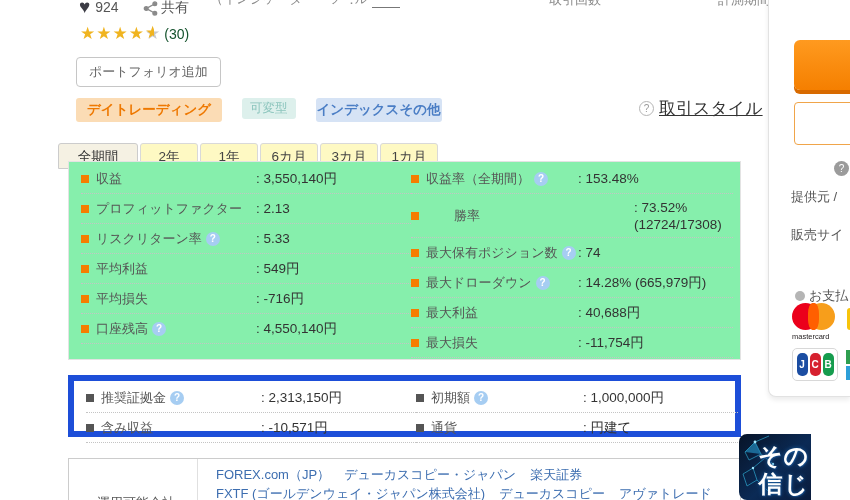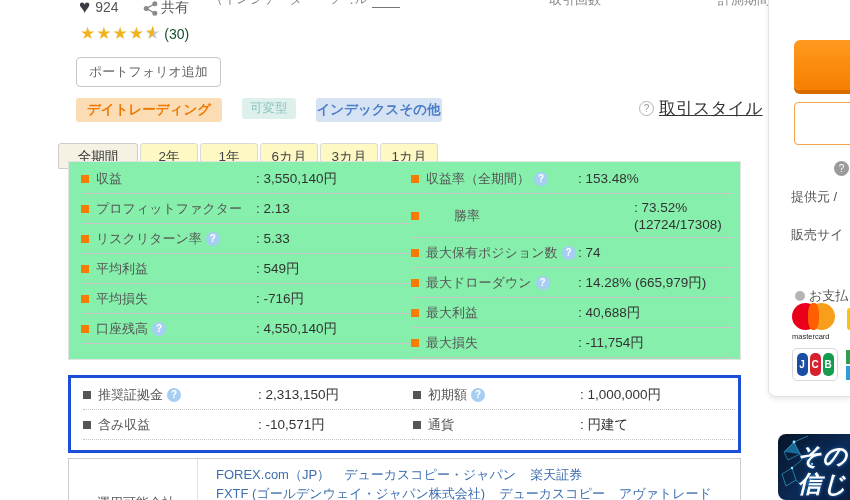--- a/index.html
+++ b/index.html
@@ -51,21 +51,21 @@
   
   .tabs { display:flex; gap:2px; }
   .tab {
     height:26px; line-height:25px; text-align:center; font-size:13.5px; color:#444;
     background:#fef9c3; border:1px solid #d9d9d9; border-radius:3px 3px 0 0; width:58px; cursor:pointer;
   }
   .tab.active { background:#f5f1e3; border-color:#ccc; width:80px; color:#333; }
 
   
   .panel1 { left:68px; top:161px; width:673px; height:199px; border:1px solid #e3e3e3; background:#86efac; }
-  .panel2 { left:68px; top:375px; width:673px; height:78px; border:3px solid #1d4ed8; background:#fff; }
+  .panel2 { left:68px; top:375px; width:673px; height:62px; border:6px solid #1d4ed8; background:#fff; }
   .panel3 { left:68px; top:458px; width:673px; height:60px; border:1px solid #ccc; background:#fff; }
   .col { position:absolute; top:2px; }
   .col-l { left:12px; width:330px; }
   .col-r { left:342px; width:322px; }
   .stat-row { display:flex; align-items:center; border-bottom:1px dotted #c4c4c4; min-height:30px; padding:2px 0; }
   .stat-row.tall { min-height:44px;gap:28px; }
   .bullet { width:8px; height:8px; flex:0 0 8px; margin-right:7px; }
   .bullet-orange { background:#f57c00; }
   .bullet-dark { background:#555; }
   .stat-label { font-size:13px; color:#555; display:flex; align-items:center; gap:4px; }
@@ -118,22 +118,22 @@
   .jcb { position:absolute; left:23px; top:348px; width:46px; height:33px; background:#fff;
          border:1px solid #d8d8d8; border-radius:5px; display:flex; align-items:center; justify-content:center; gap:2px; }
   .jcb .stripe { width:11px; height:23px; border-radius:5px; color:#fff; font-size:10px; font-weight:bold;
                  display:flex; align-items:center; justify-content:center; }
   .jcb .s1 { background:#1b4da2; } .jcb .s2 { background:#d6212f; } .jcb .s3 { background:#169c4e; }
   .logo-sliver-g { position:absolute; left:77px; top:350px; width:7px; height:14px; background:#2e9e4f; }
   .logo-sliver-b { position:absolute; left:77px; top:366px; width:7px; height:14px; background:#2d9fd8; }
 
   
   .promo {
-    left:778px; top:434px; width:72px; height:66px; border-radius:8px 0 0 8px; overflow:hidden;
-    background:linear-gradient(135deg,#071428 0%,#0b2a55 55%,#0a1c3c 100%); cursor:pointer;font-style:italic;
+    left:739px; top:434px; width:72px; height:66px; border-radius:8px 0 0 8px; overflow:hidden;
+    background:linear-gradient(135deg,#071428 0%,#0b2a55 55%,#0a1c3c 100%); cursor:pointer;
   }
   .promo svg { position:absolute; left:0; top:0; }
   .promo-line { position:absolute; right:2px; color:#fff; font-weight:bold; font-size:24px; line-height:1;
                 text-shadow:0 0 4px #1a5fa0, 1px 1px 0 #123c74; letter-spacing:1px; white-space:nowrap; }
   .promo-l1 { top:10px; }
   .promo-l2 { top:38px; }
 </style>
 </head>
 <body>
 

